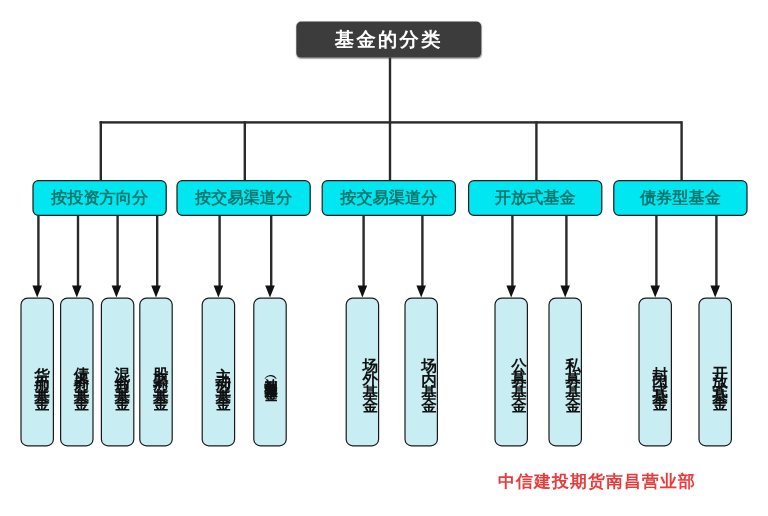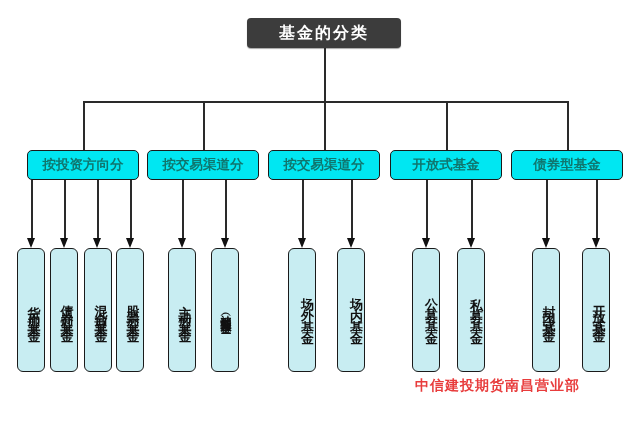--- a/index.html
+++ b/index.html
@@ -41,21 +41,21 @@
 
   .vline{position:absolute;width:1.5px;background:var(--line);}
   .hline{position:absolute;height:1.5px;background:var(--line);}
   .arrow{
     position:absolute;top:238px;width:0;height:0;
     border-left:4.5px solid transparent;border-right:4.5px solid transparent;
     border-top:10px solid #111;
   }
 
   .caption{
-    position:absolute;left:415px;top:377px;
+    position:absolute;left:415px;top:393px;
     color:var(--caption);font-size:14px;font-weight:bold;letter-spacing:1px;
   }
 </style>
 </head>
 <body>
 
 <div class="stage">
 
   <div class="title-box">基金的分类</div>
 

